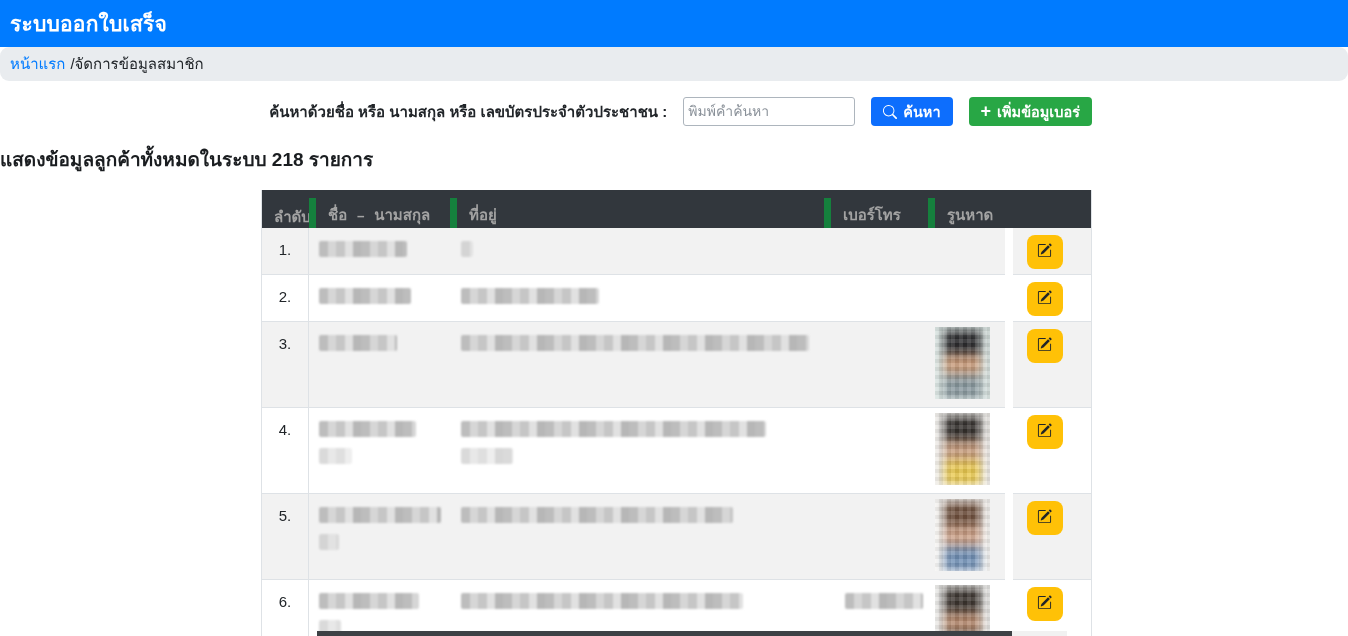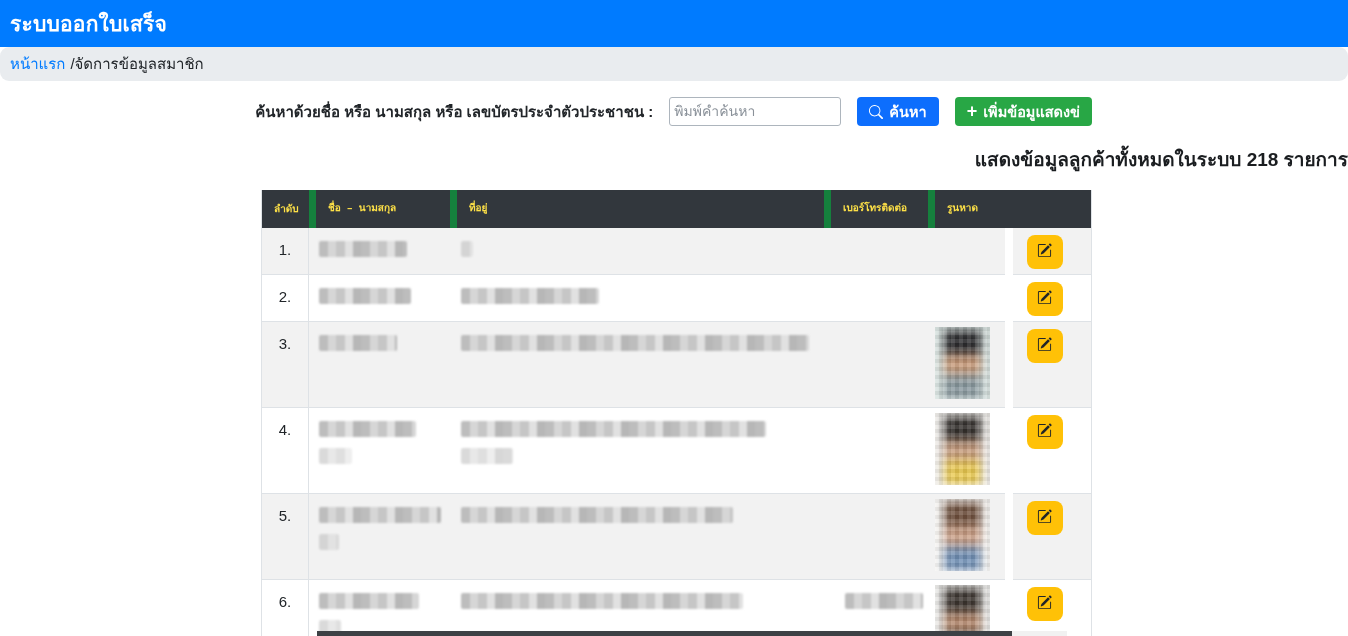--- a/index.html
+++ b/index.html
@@ -26,28 +26,28 @@
   .search-input::placeholder { color:#8a9199; }
   .btn { height:29px; border:none; border-radius:4px; color:#fff; font-size:14.5px; font-weight:bold;
     display:inline-flex; align-items:center; gap:6px; padding:0 12px; cursor:pointer;
     font-family:"Liberation Sans", sans-serif; }
   .btn-search { background:var(--btn-blue); }
   .btn-add { background:var(--btn-green); }
   .btn svg { display:block; }
   .plus-glyph { font-size:18px; font-weight:bold; line-height:1; margin-top:-2px; }
 
   
-  .page-title { position:absolute; top:144px; left:0; width:100%; text-align:right;
+  .page-title { position:absolute; top:144px; left:0; width:100%; text-align:left;
     font-size:19px; font-weight:bold; color:#1a1d20; }
 
   
   .tbl { position:absolute; left:261px; top:190px; width:831px; height:446px;
     border-left:1px solid var(--border); border-right:1px solid var(--border); overflow:hidden; }
   .thead { display:flex; height:38px; background:var(--table-dark); }
-  .thead .hc { color:#fde047; font-size:10px; font-weight:bold; line-height:38px; padding-left:12px; }
+  .thead .hc { color:#a3a3a3; font-size:15px; font-weight:bold; line-height:38px; padding-left:12px;margin-top:8px; }
   .thead .hc + .hc { border-left:7px solid #15803d;font-family:Liberation Mono, monospace; }
   .trow { display:flex; border-bottom:1px solid var(--border); background:#fff; position:relative; }
   .trow.stripe { background:var(--stripe); }
   .c { padding-top:13px; }
   .c-no    { width:47px;  text-align:center; font-size:15px; color:#212529; border-right:1px solid var(--border); }
   .c-name  { width:141px; padding-left:10px; }
   .c-addr  { width:374px; padding-left:11px; }
   .c-phone { width:104px; padding-left:22px; }
   .c-photo { width:72px;  padding:5px 8px 0 0; display:flex; justify-content:flex-end; }
   .c-edit  { width:93px;  display:flex; justify-content:center; padding-top:7px; }
@@ -97,21 +97,21 @@
     <button class="btn btn-search">
       <span>
         <svg width="14" height="14" viewBox="0 0 16 16" fill="#fff">
             <path d="M11.742 10.344a6.5 6.5 0 1 0-1.397 1.398h-.001c.03.04.062.078.098.115l3.85 3.85a1 1 0 0 0 1.415-1.414l-3.85-3.85a1.007 1.007 0 0 0-.115-.1zM12 6.5a5.5 5.5 0 1 1-11 0 5.5 5.5 0 0 1 11 0z"></path>
           </svg>
       </span>
       <span>ค้นหา</span>
     </button>
     <button class="btn btn-add">
       <span class="plus-glyph">+</span>
-      <span>เพิ่มข้อมูแสดงข่</span>
+      <span>เพิ่มข้อมูเบอร่</span>
     </button>
   </div>
 
   <div class="page-title">แสดงข้อมูลลูกค้าทั้งหมดในระบบ 218 รายการ</div>
 
   <div class="tbl">
 
     <div class="thead">
       <div class="hc" style="width:47px">ลำดับ</div>
       <div class="hc" style="width:141px">ชื่อ – นามสกุล</div>

